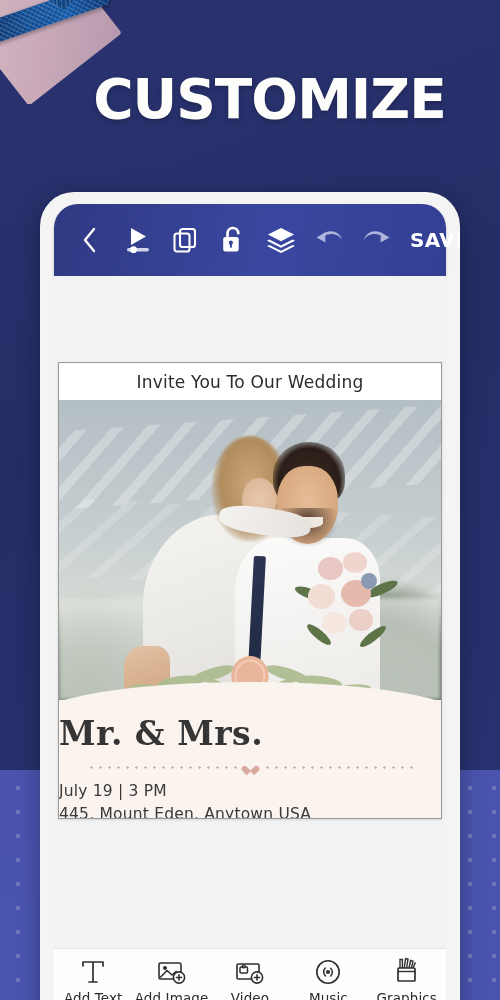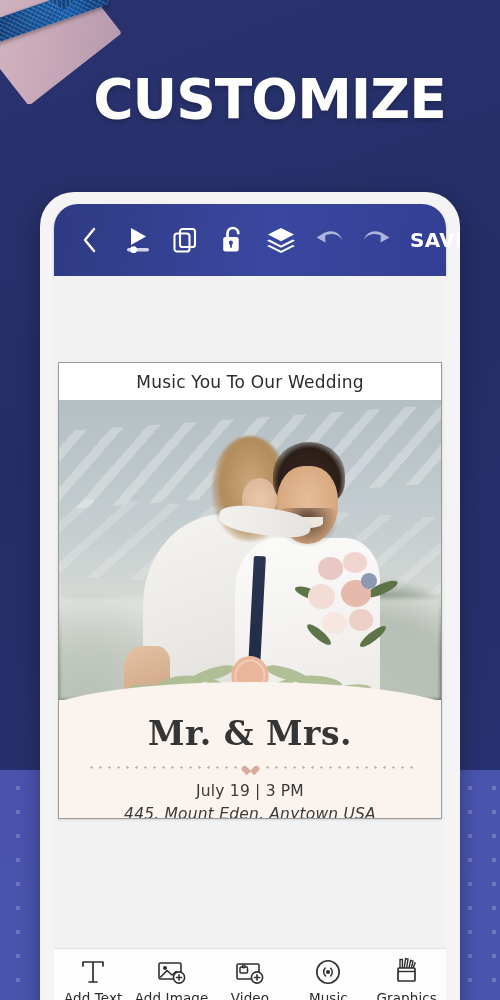--- a/index.html
+++ b/index.html
@@ -162,37 +162,37 @@
   .bq-leaf{position:absolute;background:#5d7348;border-radius:50% 10% 50% 10%;}
   
   .floral{position:absolute;left:0;right:0;top:287px;height:58px;pointer-events:none;}
   .cream{
     position:absolute;left:0;right:0;top:337px;bottom:0;background:#faf3ee;
   }
   .cream-curve{
     position:absolute;left:-6%;top:319px;width:112%;height:36px;
     background:#faf3ee;border-radius:50% 50% 0 0 / 100% 100% 0 0;
   }
-  .cream-inner{position:relative;text-align:center;padding-top:14px;}
+  .cream-inner{position:relative;text-align:left;padding-top:14px;}
   .mrmrs{
     font-family:"DejaVu Serif","Liberation Serif",serif;font-weight:bold;
     font-size:33px;color:#353535;letter-spacing:.5px;margin:0;
   }
   .divider{display:flex;align-items:center;justify-content:center;gap:7px;margin:9px 28px 0;}
   .divider .dline{flex:1;height:3px;
     background-image:radial-gradient(circle,#c9b4aa 1.3px,transparent 1.4px);
     background-size:9px 3px;background-repeat:repeat-x;}
   .heart{width:11px;height:10px;position:relative;flex:0 0 auto;}
   .heart::before,.heart::after{content:"";position:absolute;width:6px;height:9px;
     background:#d9a99d;border-radius:6px 6px 0 0;top:0;}
   .heart::before{left:0;transform:rotate(-45deg);transform-origin:100% 100%;}
   .heart::after{right:0;transform:rotate(45deg);transform-origin:0 100%;}
   .ev-line{font-size:15.5px;color:#3a3a3a;margin-top:10px;letter-spacing:.2px;
     font-family:"DejaVu Sans","Liberation Sans",sans-serif;}
-  .ev-line.second{margin-top:5px;font-style:italic;}
+  .ev-line.second{margin-top:5px;}
 
   
   .bottombar{
     position:absolute;left:0;right:0;bottom:0;height:66px;background:#fdfdfd;
     border-top:1px solid #e2e2e2;display:flex;align-items:flex-start;
     justify-content:space-around;padding-top:7px;
   }
   .bitem{display:flex;flex-direction:column;align-items:center;gap:4px;width:76px;}
   .bicon{height:30px;display:flex;align-items:flex-end;justify-content:center;color:#2f2f2f;}
   .blabel{font-size:13.5px;color:#2b2b2b;letter-spacing:.1px;
@@ -272,21 +272,21 @@
 
       <div class="tb spacer"></div>
 
       <div class="save-btn">SAVE</div>
     </div>
 
     <div class="canvas">
 
       <div class="card">
 
-        <div class="card-title">Music You To Our Wedding</div>
+        <div class="card-title">Invite You To Our Wedding</div>
 
         <div class="photo">
           <div class="ph-sky"></div>
           <div class="ph-bunting"></div>
           <div class="ph-bunting2"></div>
           <div class="ph-trees"></div>
           <div class="ph-trees2"></div>
           <div class="ph-ground"></div>
 
           <div class="ph-dressW"></div>

